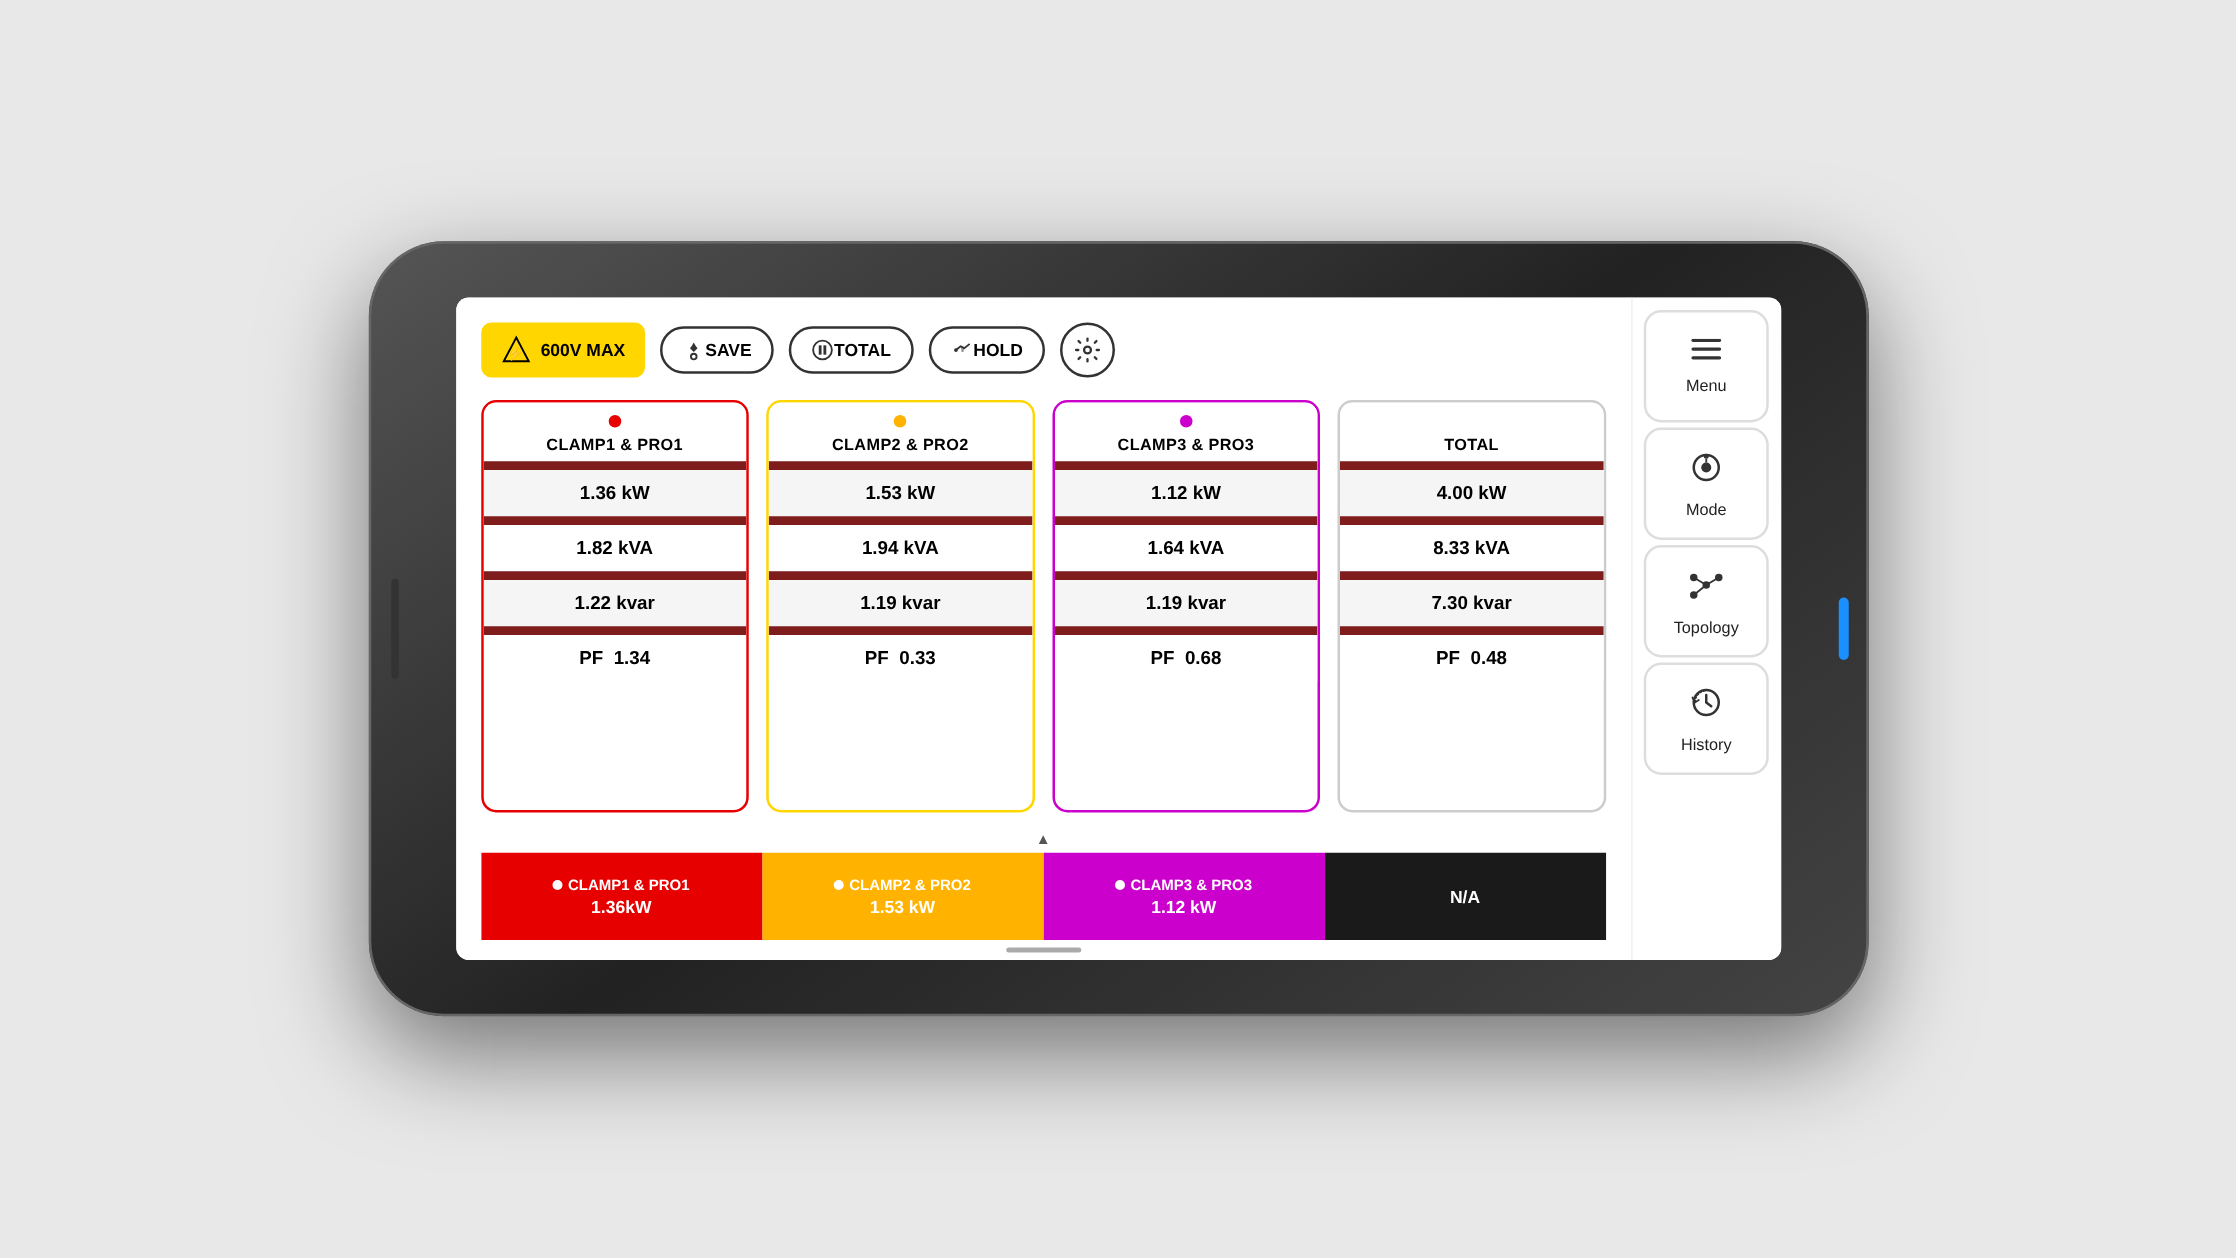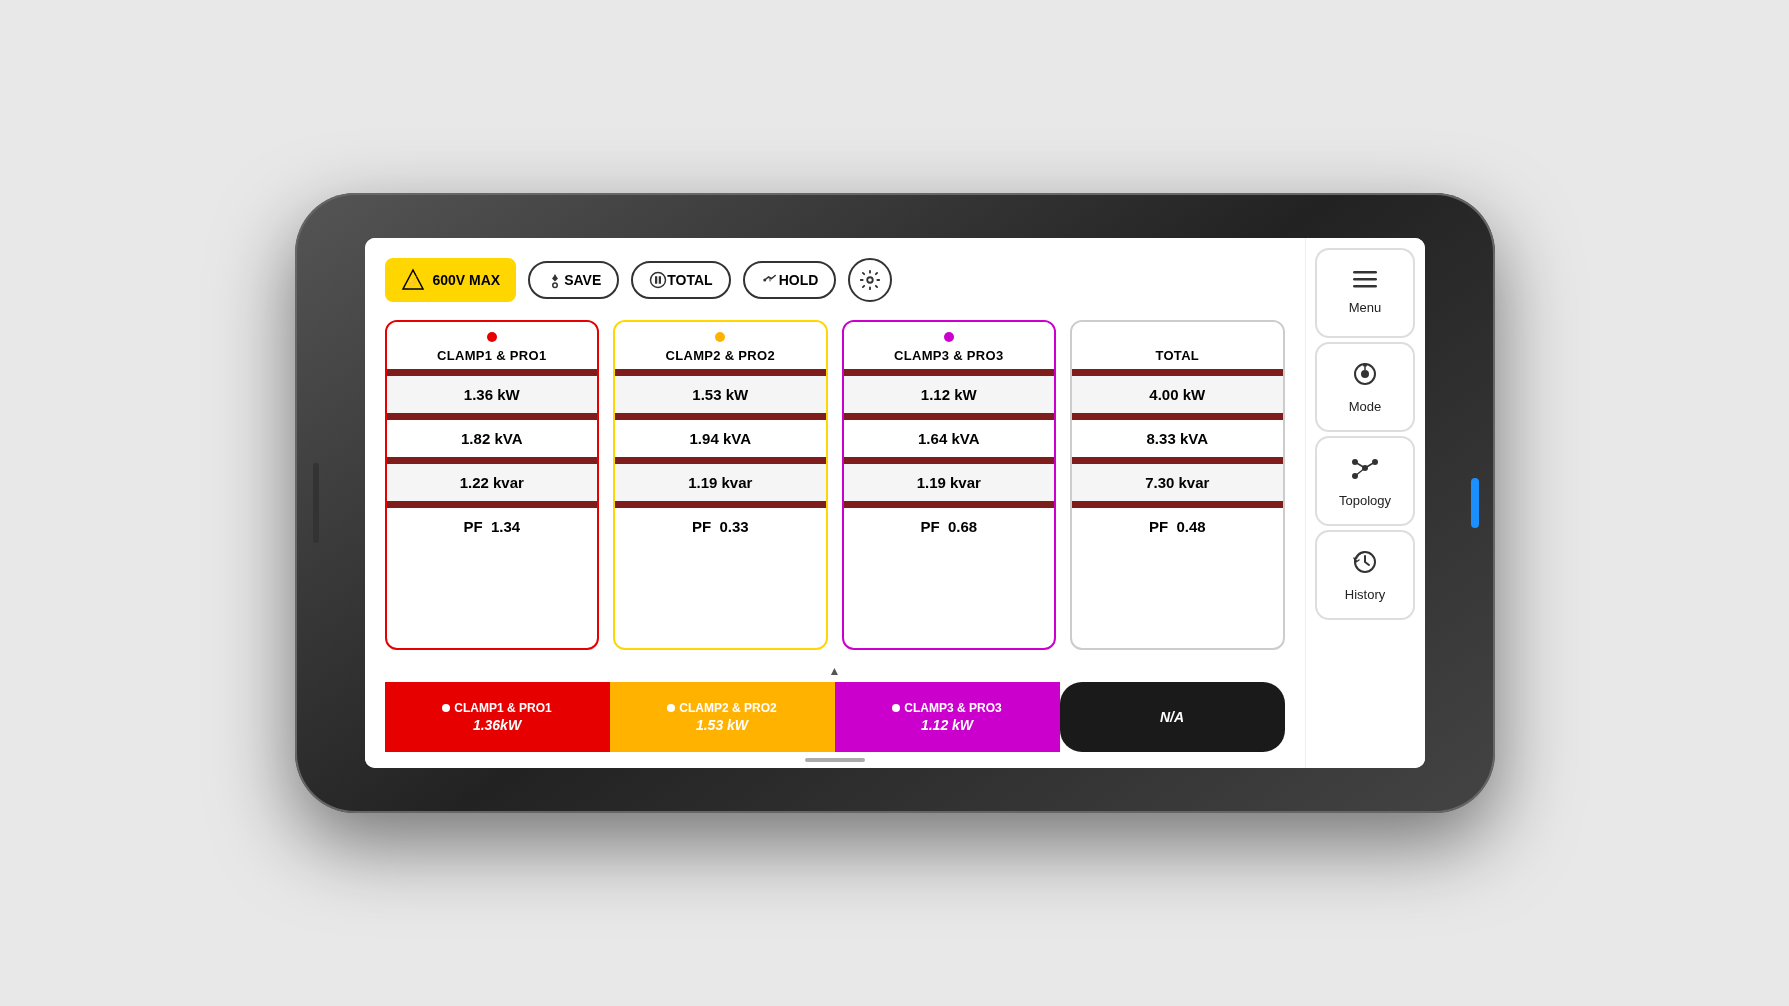--- a/index.html
+++ b/index.html
@@ -216,42 +216,41 @@
       justify-content: center;
       color: #fff;
       font-weight: 700;
       font-size: 13px;
       gap: 2px;
     }
 
     .bar-item.red-bg { background: #e60000; }
     .bar-item.yellow-bg { background: #FFB300; }
     .bar-item.magenta-bg { background: #cc00cc; }
-    .bar-item.black-bg { background: #1a1a1a; border-radius: 22px; }
+    .bar-item.black-bg { background: #1a1a1a; }
 
     .bar-item .bar-dot {
       display: inline-block;
       width: 8px;
       height: 8px;
       border-radius: 50%;
       background: #fff;
       margin-right: 4px;
     }
 
     .bar-label-line {
       display: flex;
       align-items: center;
       font-size: 12px;
       font-weight: 600;
     }
 
     .bar-value {
       font-size: 14px;
       font-weight: 800;
-      font-style: italic;
     }
 
     .scroll-dots {
       display: flex;
       justify-content: center;
       padding: 6px;
       background: #fff;
     }
 
     .scroll-dot {

